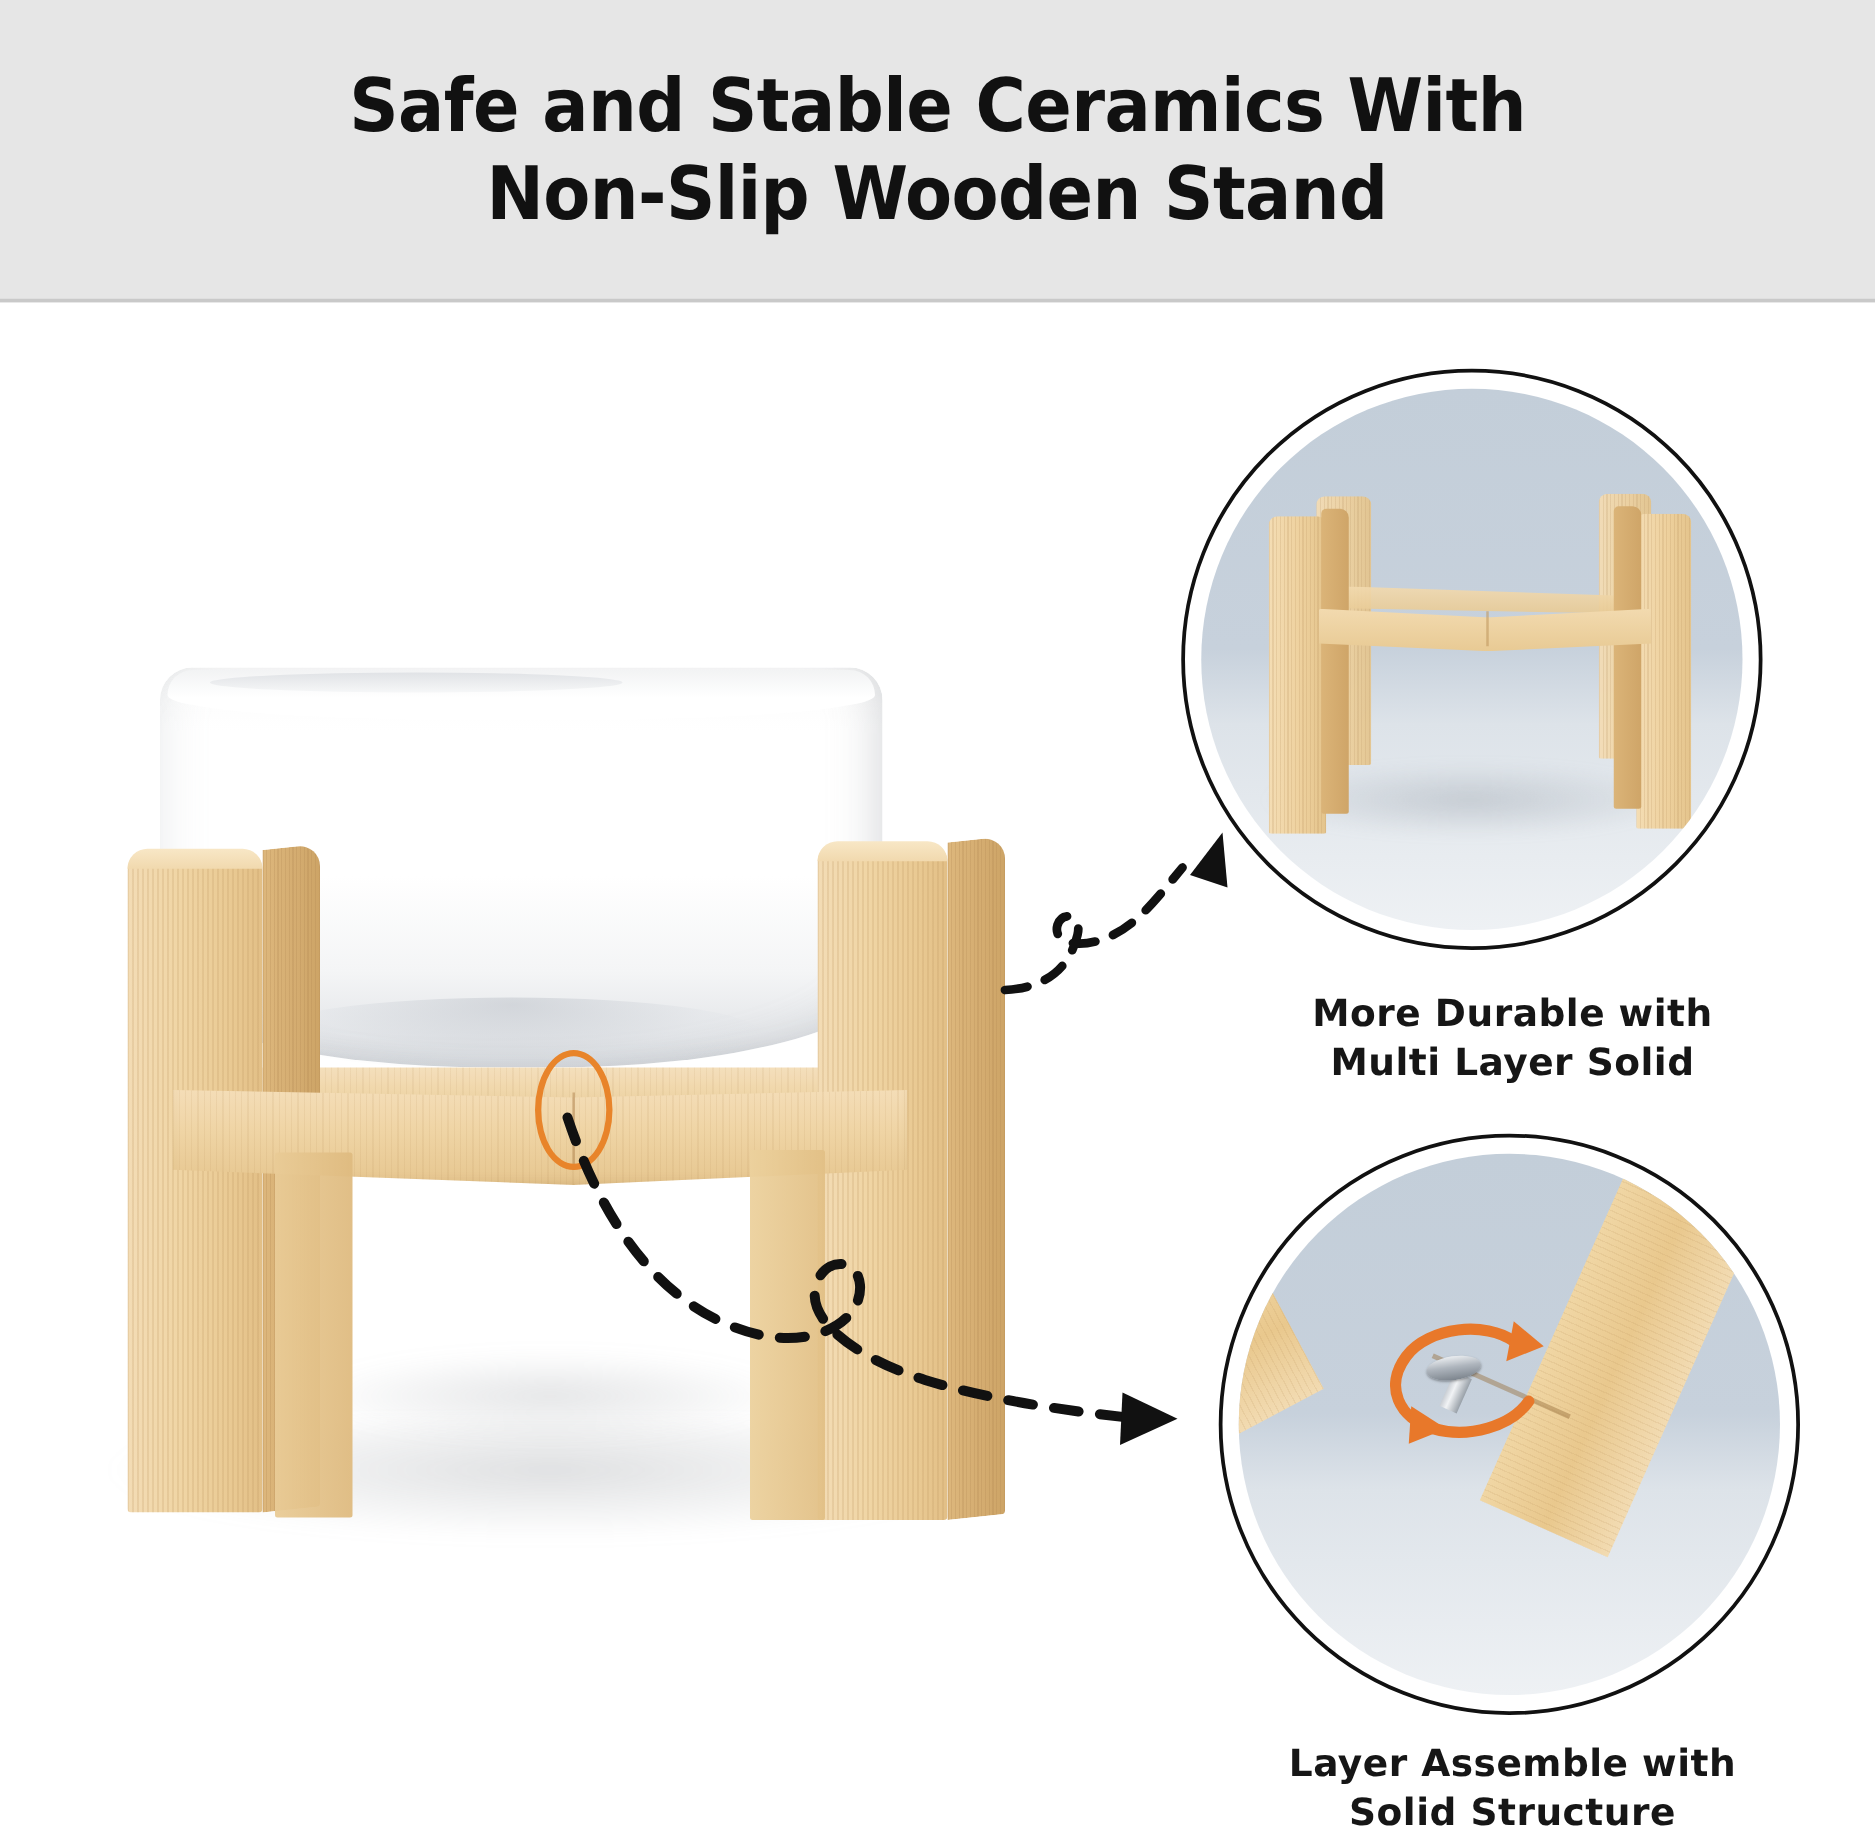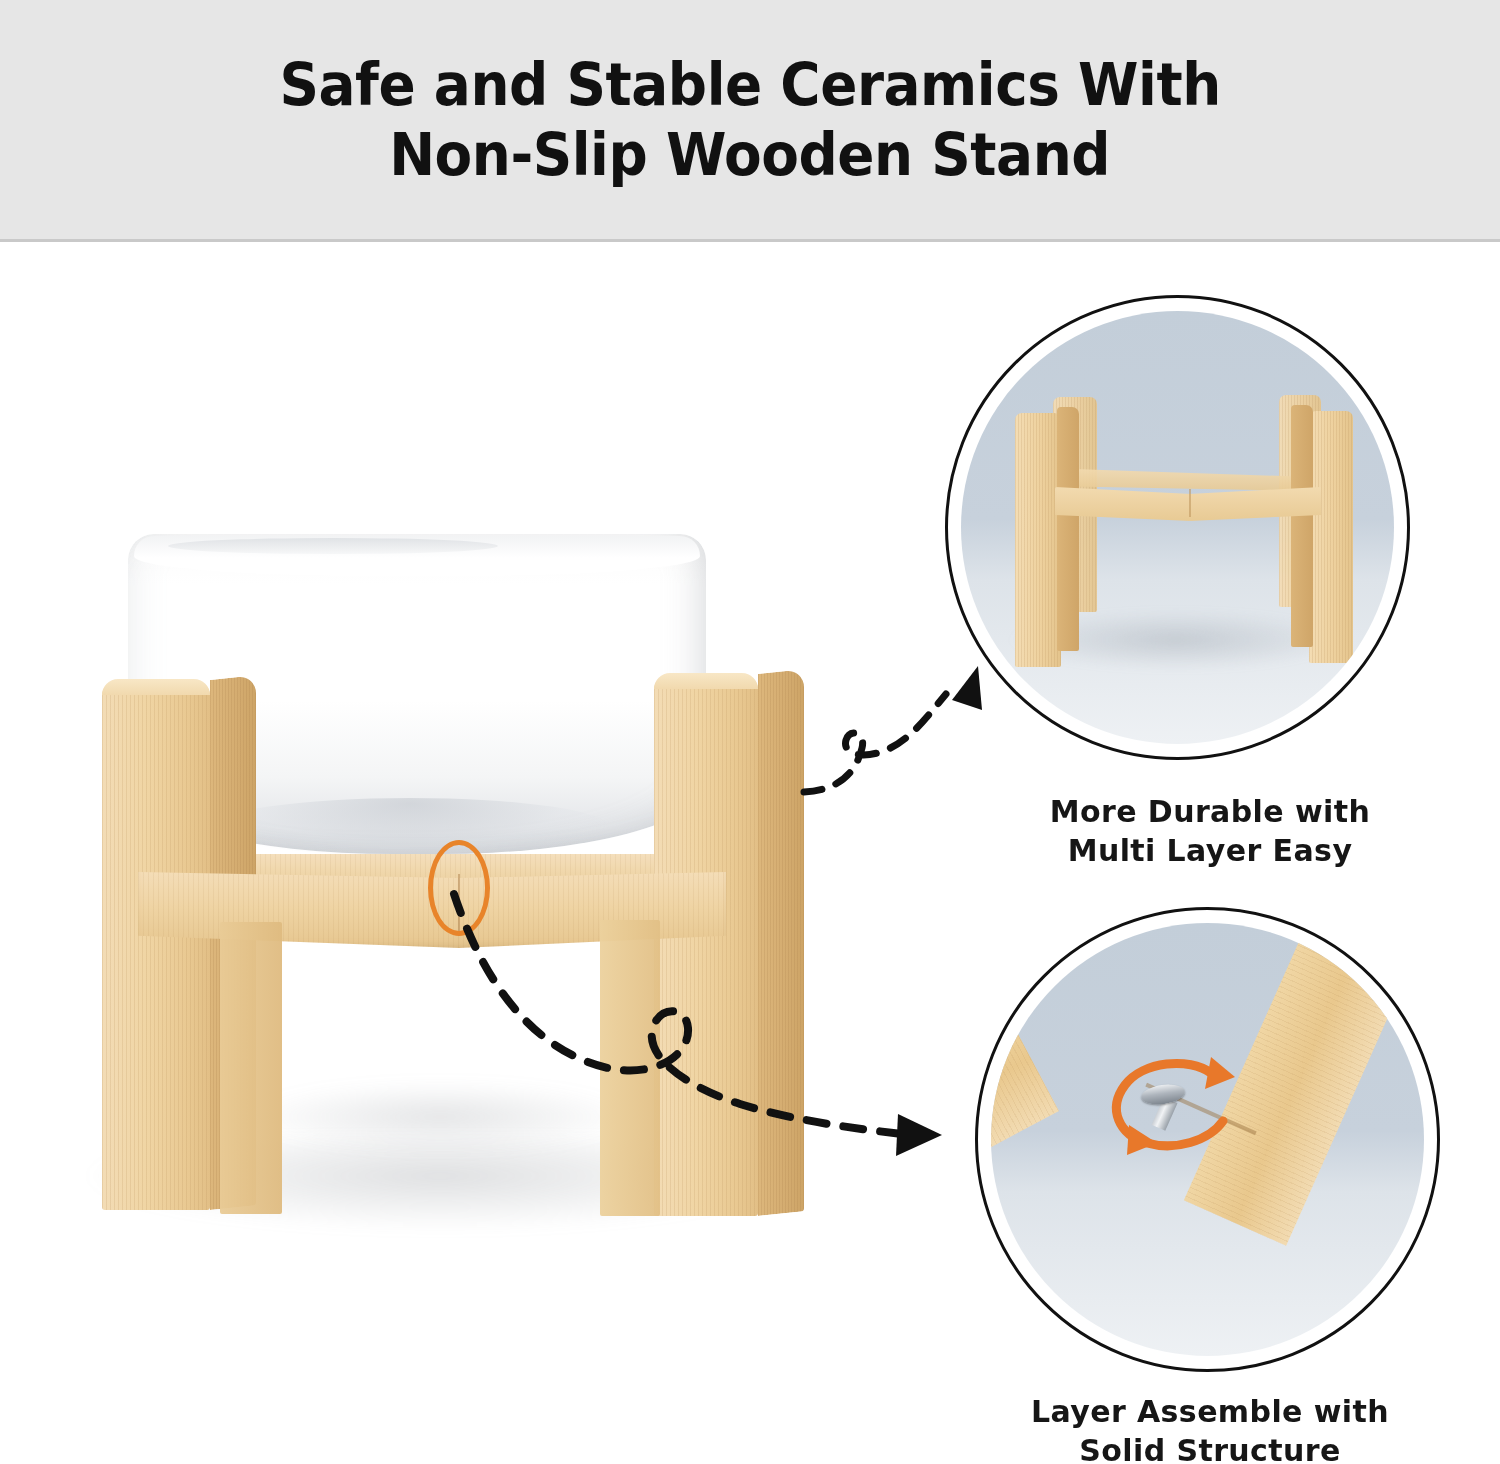--- a/index.html
+++ b/index.html
@@ -322,21 +322,21 @@
                   clip-path: polygon(0 0, 100% 7px, 100% 100%, 0 82%);"></div>
       <div class="mini-rail" style="left:228px; top:176px; width:132px; height:34px;
                   clip-path: polygon(0 7px, 100% 0, 100% 82%, 0 100%);"></div>
 
       <div style="position:absolute; left:228px; top:178px; width:2px; height:28px; background:#c29a61; opacity:.6;"></div>
     </div>
   </div>
 
   <div class="caption" style="left:980px; top:550px;">
     <div>More Durable with</div>
-    <div>Multi Layer Easy</div>
+    <div>Multi Layer Solid</div>
   </div>
 
   <div class="inset-circle" style="left:975px; top:665px; width:465px; height:465px;">
     <div class="inset-photo">
 
       <div class="diag-rail" style="left:188px; top:-120px; width:112px; height:420px;
                   transform: rotate(24deg); transform-origin: 50% 100%;"></div>
 
       <div class="diag-rail" style="left:-52px; top:188px; width:120px; height:430px;
                   transform: rotate(62deg); transform-origin: 100% 0%;"></div>

